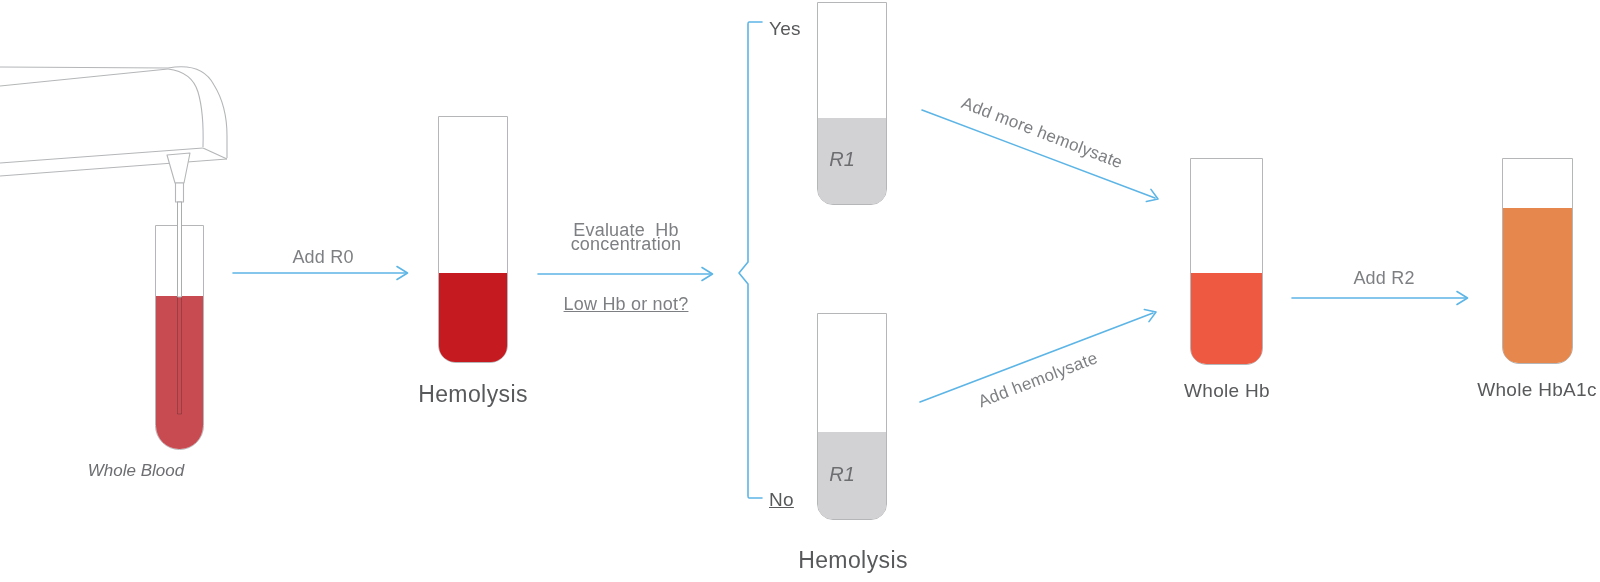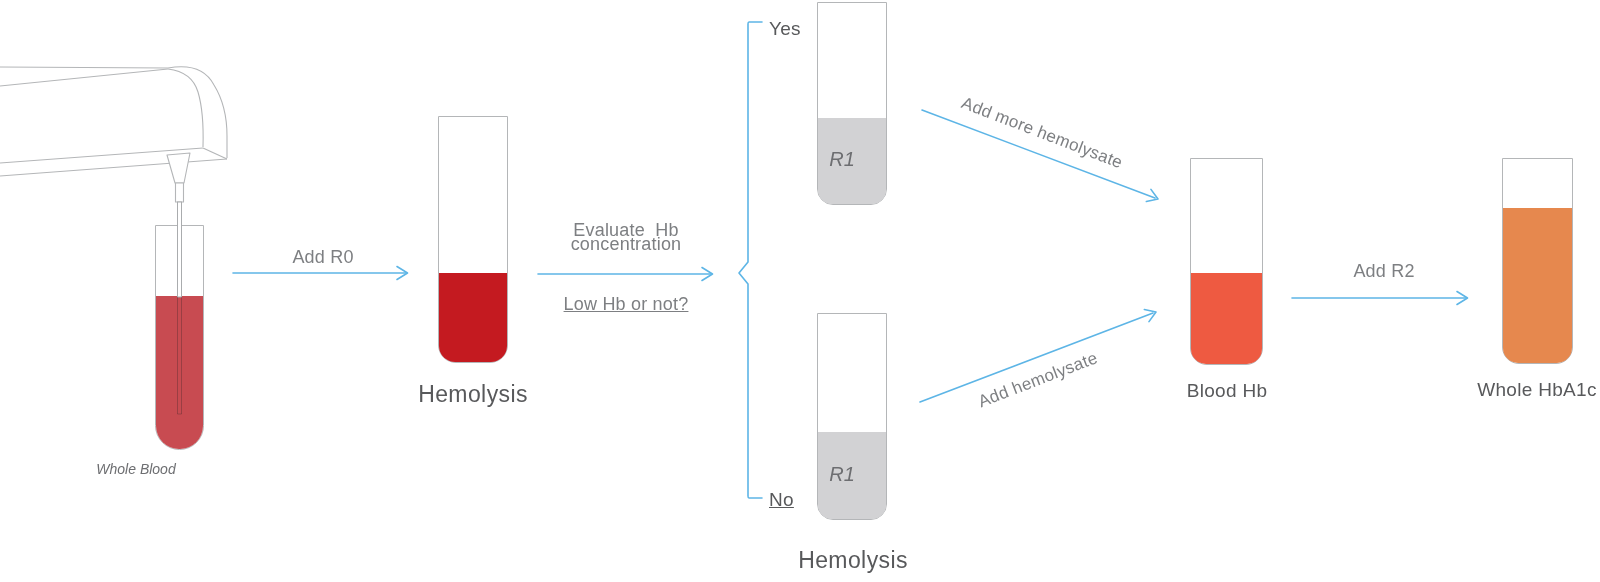--- a/index.html
+++ b/index.html
@@ -11,21 +11,21 @@
   .tube{position:absolute;border:1px solid var(--tube-outline);background:#fff;box-sizing:border-box;z-index:1;}
   .liquid{position:absolute;left:0;right:0;bottom:0;}
   
   .label{position:absolute;z-index:2;color:var(--text-dark);white-space:nowrap;line-height:1.15;}
   .center{transform:translateX(-50%);text-align:center;}
   .rot{transform:translate(-50%,-50%) rotate(var(--r));}
   .dark{color:var(--text-dark);}
   .med{color:var(--text-medium);font-style:italic;}
   .light{color:var(--text-light);}
   .pre{white-space:pre;}
-  .fs13{font-size:14px;}
+  .fs13{font-size:17px;}
   .fs17{font-size:17px;letter-spacing:.3px;}
   .fs18{font-size:18px;letter-spacing:.2px;}
   .fs19{font-size:19px;letter-spacing:.3px;}
   .fs20{font-size:20px;}
   .fs23{font-size:23px;letter-spacing:.4px;}
   
   svg.overlay{position:absolute;left:0;top:0;z-index:5;pointer-events:none;}
   .blue{stroke:var(--arrow);fill:none;stroke-width:1.6;stroke-linecap:round;stroke-linejoin:round;}
   .armline{stroke:var(--tube-outline);fill:none;stroke-width:1.1;stroke-linejoin:round;}
   .armfill{stroke:var(--tube-outline);fill:#ffffff;stroke-width:1.1;stroke-linejoin:round;}
@@ -71,22 +71,22 @@
   <div class="label dark fs19" style="left:769px;top:18px;">Yes</div>
   <div class="label dark fs19" style="left:769px;top:489px;text-decoration:underline;">No</div>
 
   <div class="label center med fs20" style="left:842px;top:148px;">R1</div>
   <div class="label center med fs20" style="left:842px;top:463px;">R1</div>
   <div class="label center dark fs23" style="left:853px;top:547px;">Hemolysis</div>
 
   <div class="label rot light fs17" style="left:1042px;top:133px;--r:21deg;">Add more hemolysate</div>
   <div class="label rot light fs17" style="left:1038px;top:380px;--r:-21deg;">Add hemolysate</div>
 
-  <div class="label center dark fs19" style="left:1227px;top:380px;">Blood Hb</div>
-  <div class="label center light fs18" style="left:1384px;top:261px;">Add R2</div>
+  <div class="label center dark fs19" style="left:1227px;top:380px;">Whole Hb</div>
+  <div class="label center light fs18" style="left:1384px;top:268px;">Add R2</div>
   <div class="label center dark fs19" style="left:1537px;top:379px;">Whole HbA1c</div>
 
   <svg class="overlay" width="1600" height="582" viewBox="0 0 1600 582">
 
     <g>
       <path class="armline" d="M0,67 L168,68"></path>
       <path class="armline" d="M0,86 L168,69"></path>
       <path class="armline" d="M168,68 Q202,62 214,85 Q227,106 227,136 L227,158"></path>
       <path class="armline" d="M168,69 Q192,72 198,92 Q204,112 203,147"></path>
       <path class="armline" d="M0,163 L203,148"></path>

